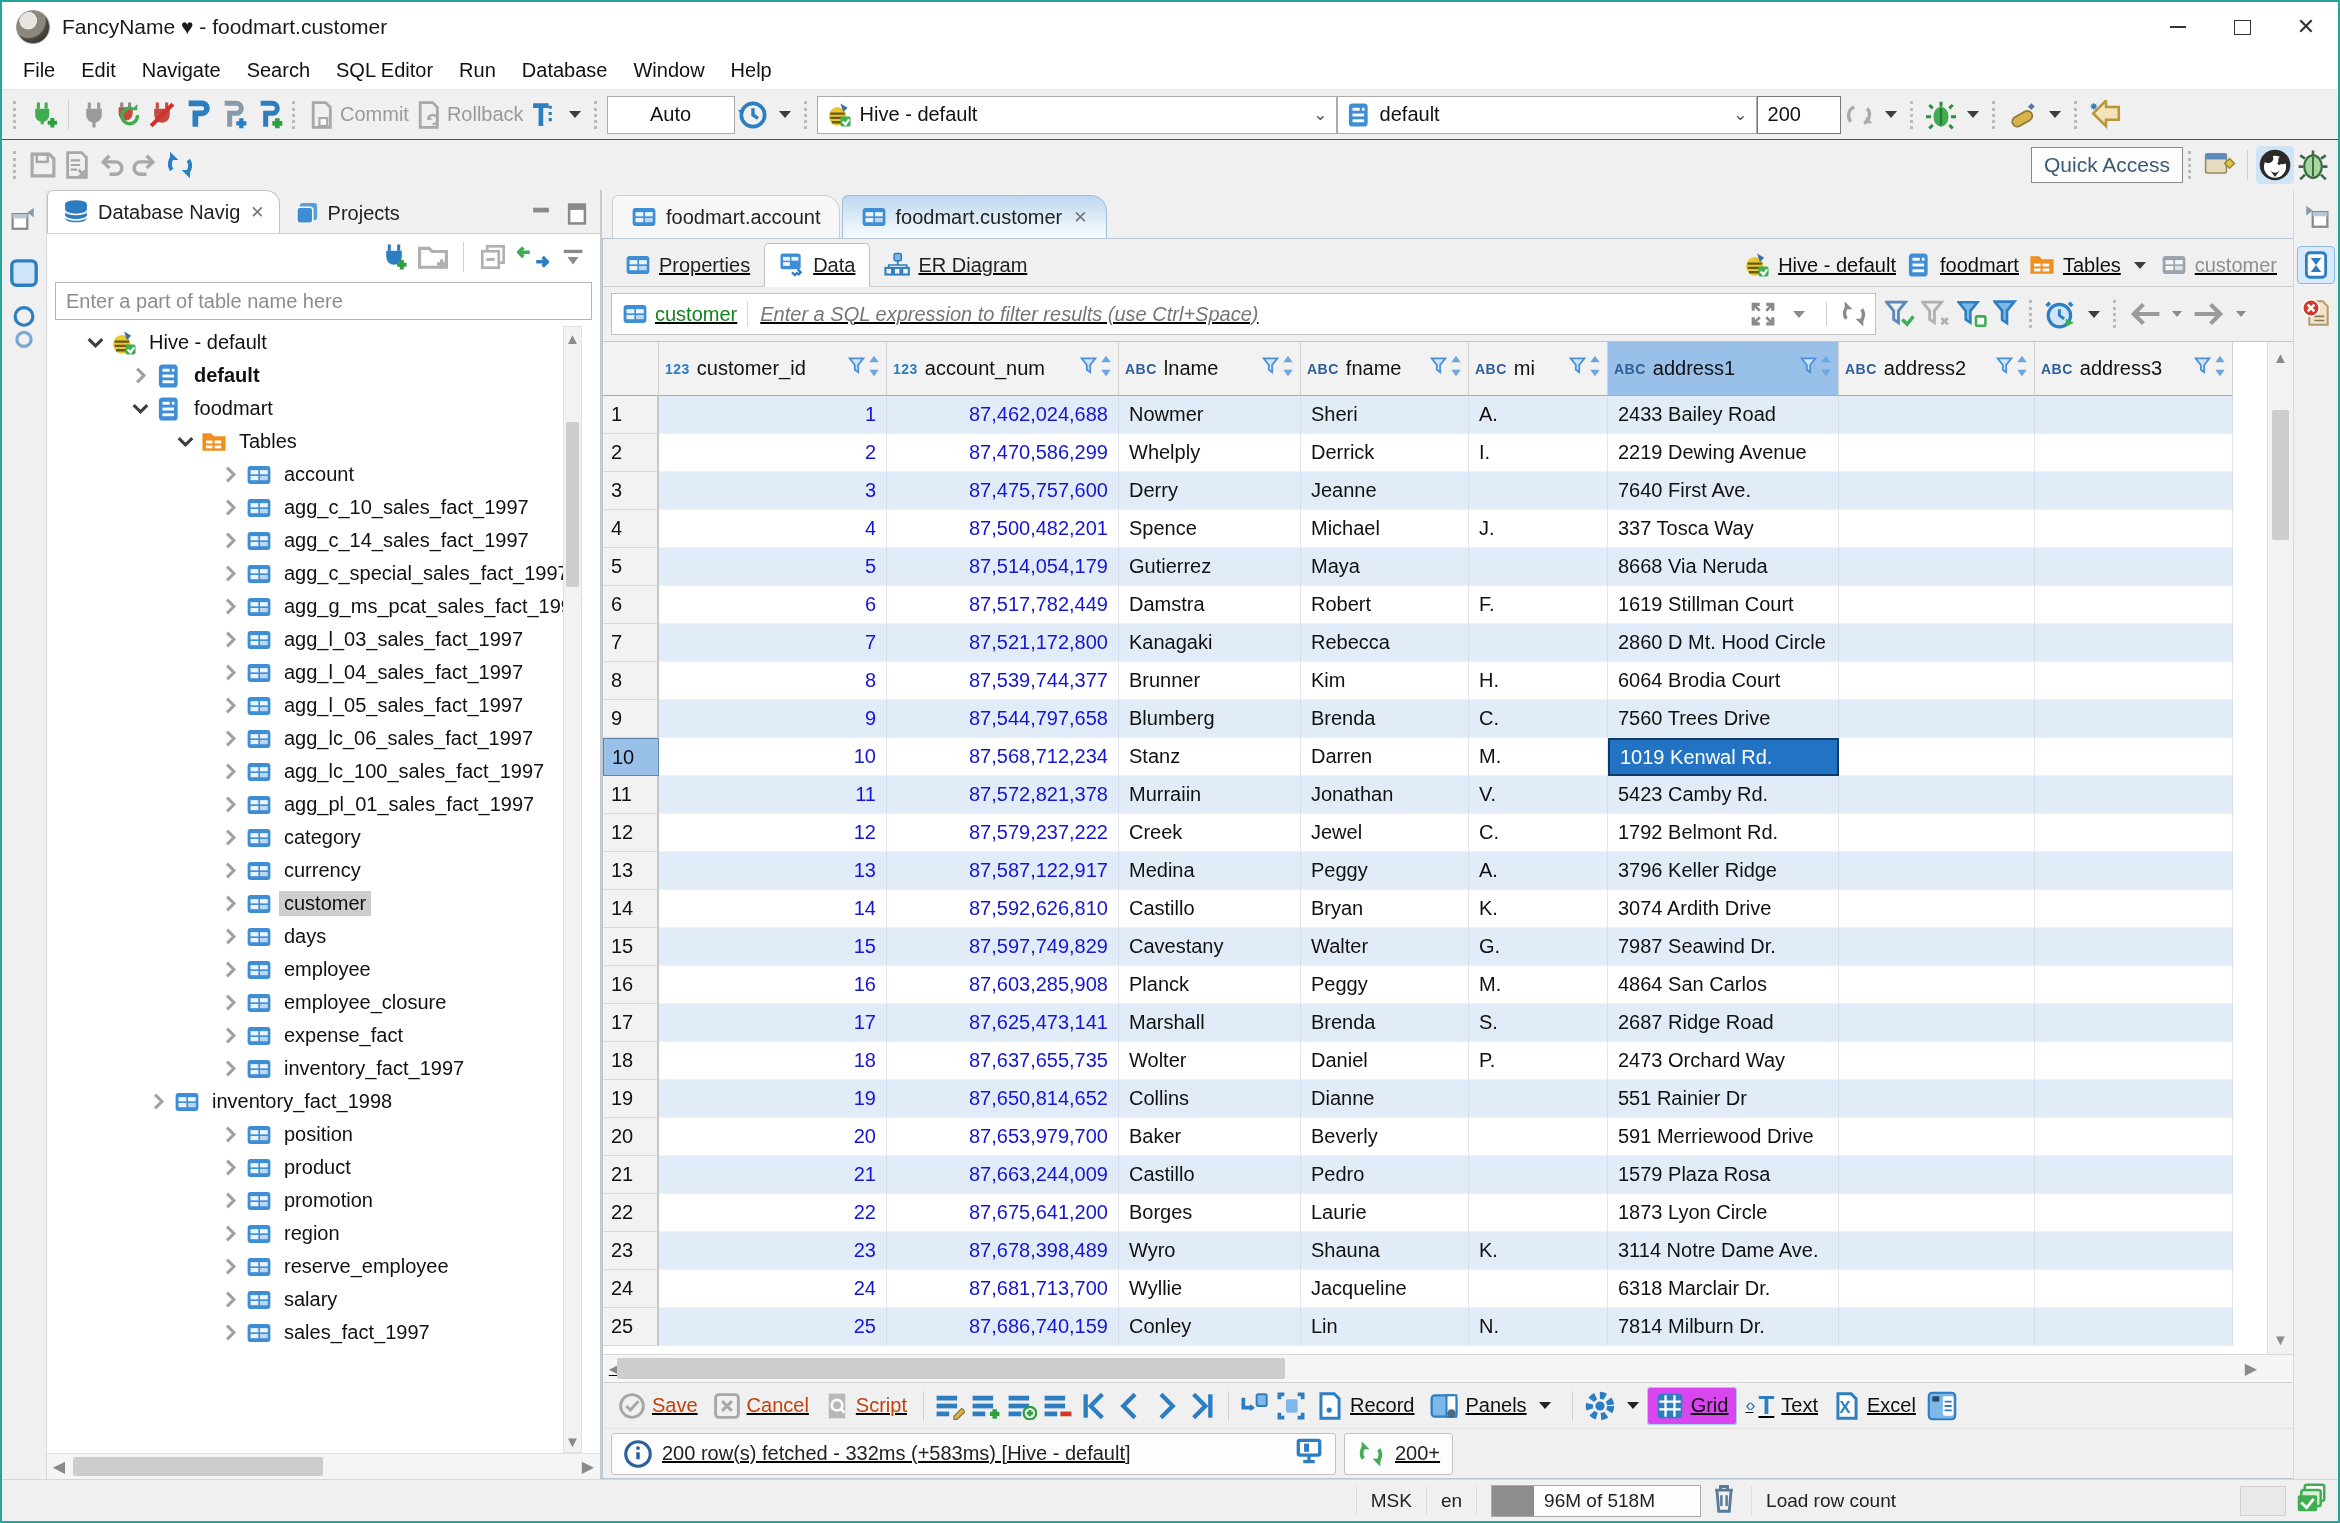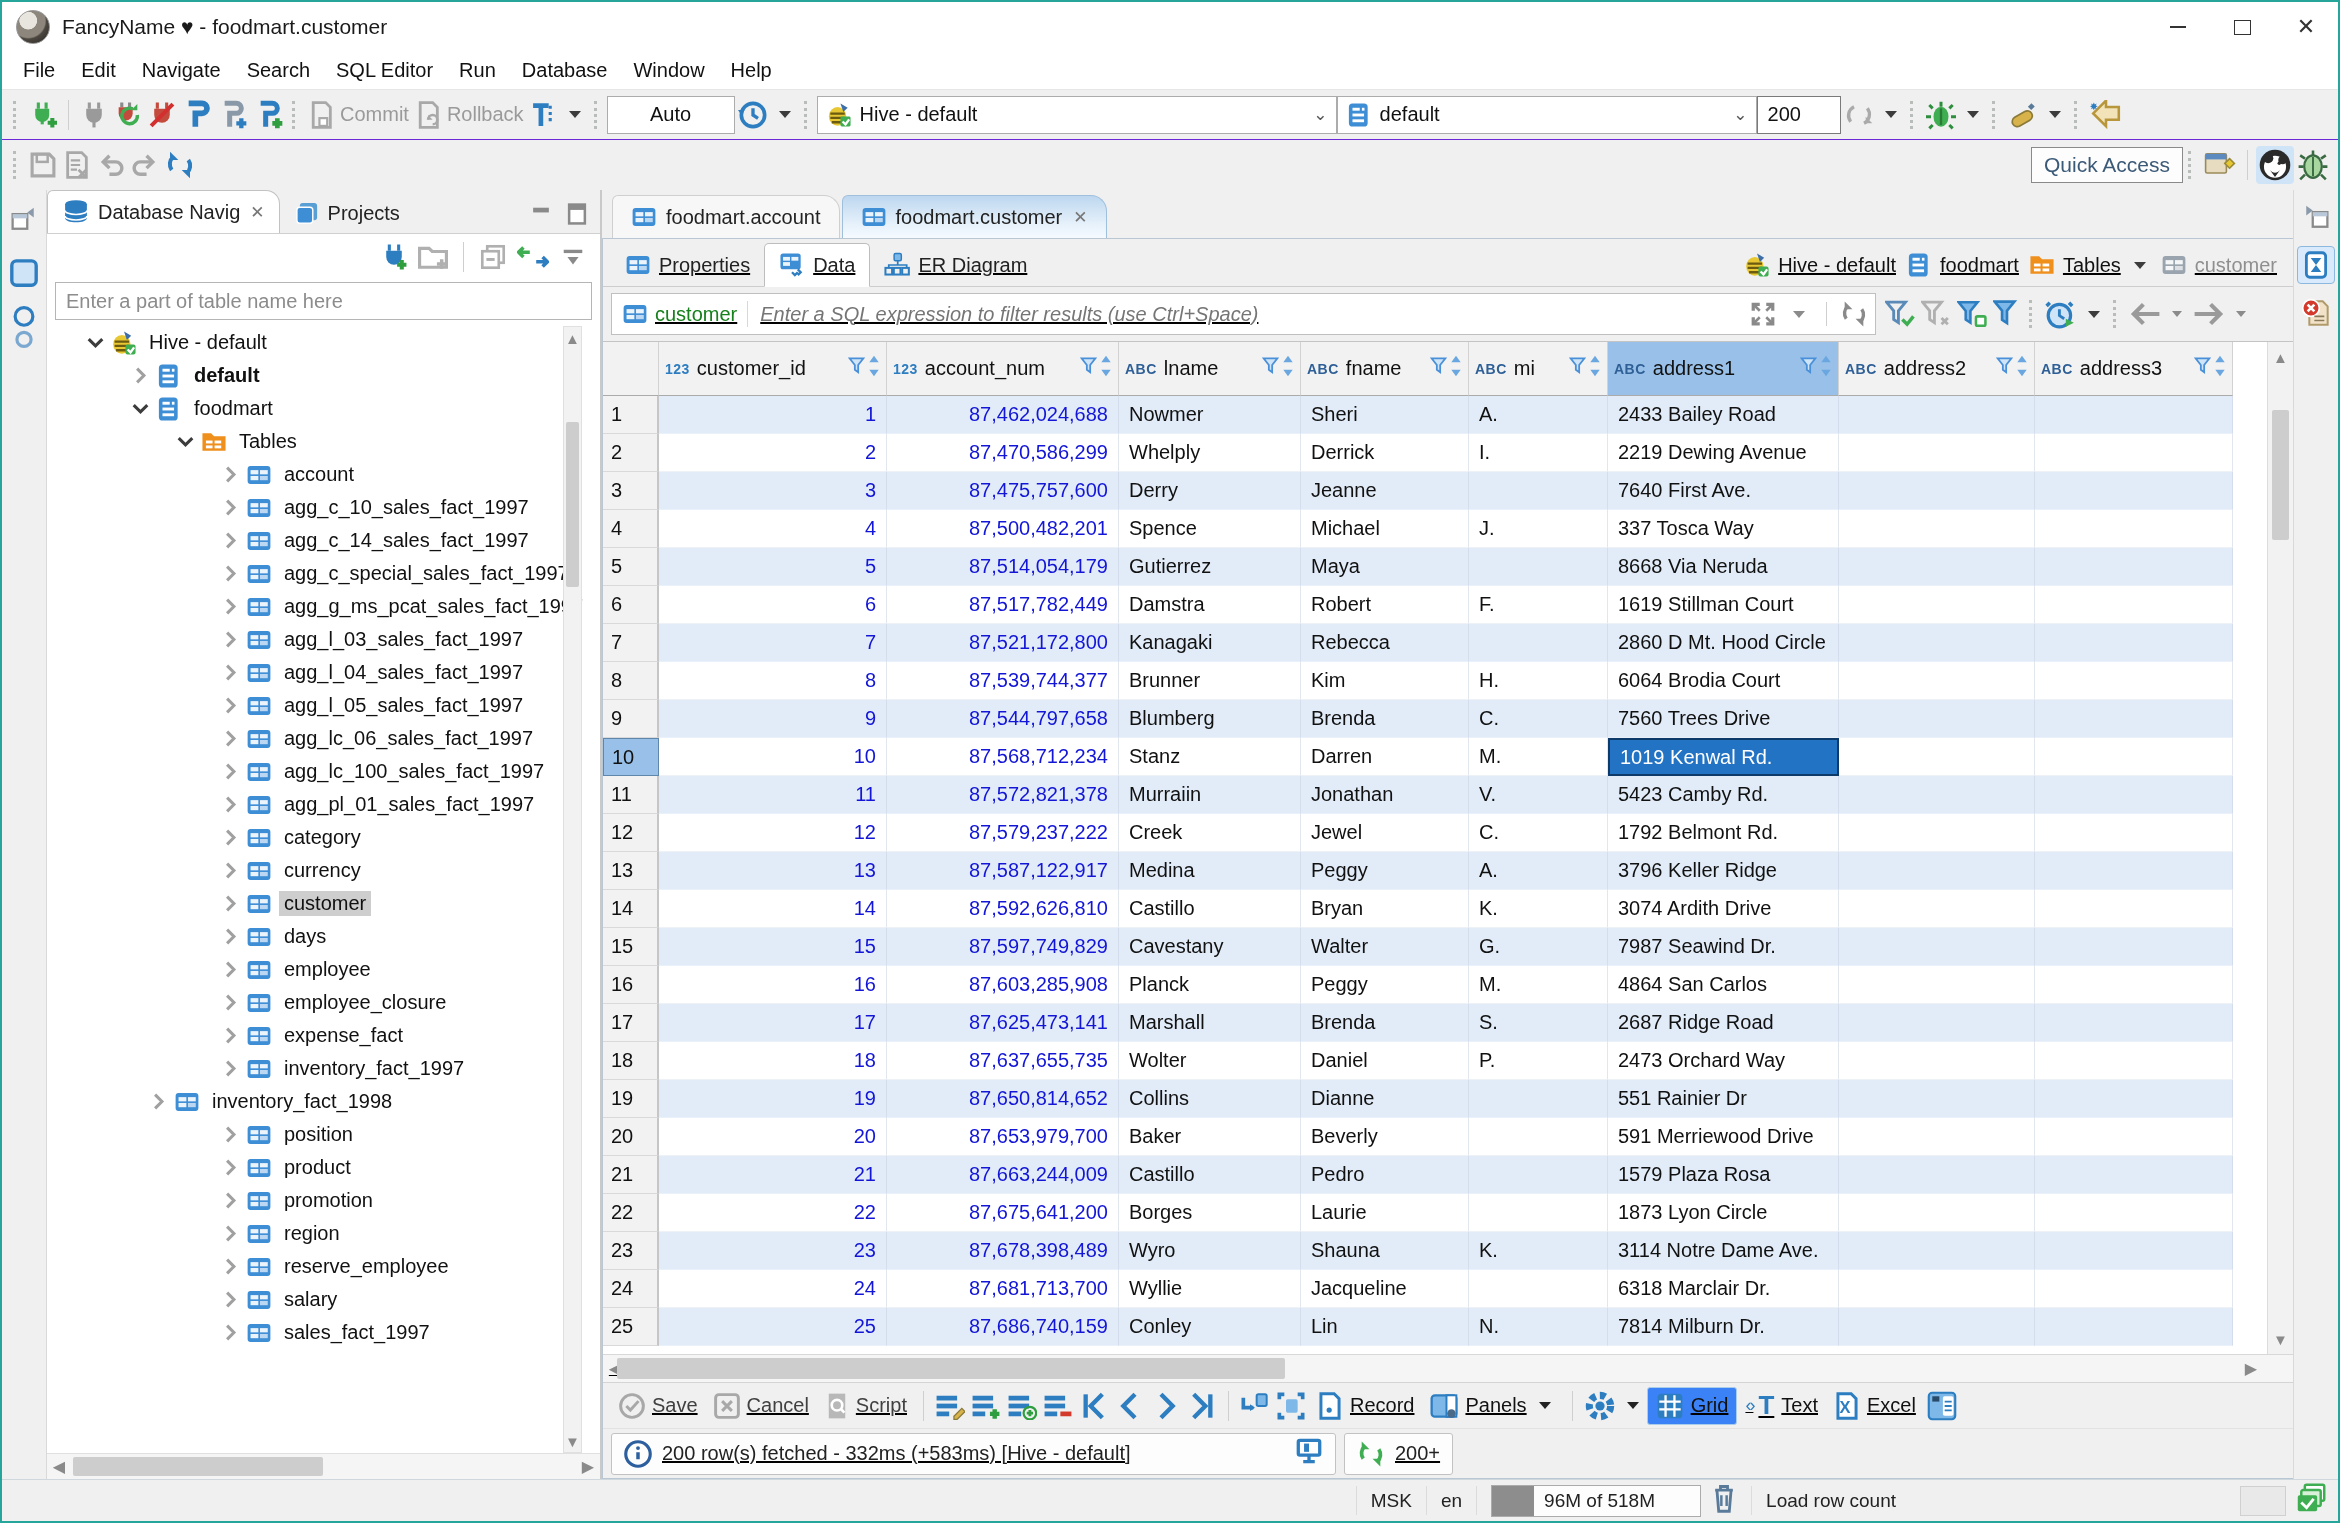--- a/index.html
+++ b/index.html
@@ -112,23 +112,23 @@
   .gd-cell.selcell{ background:#2273c4 !important; color:#fff !important; border:2px solid #0d3a68;}
   .grid-vscroll{ position:absolute; top:0; right:0; width:26px; height:100%; background:#f2f2f2; border-left:1px solid #dcdcdc; display:flex; flex-direction:column; align-items:center; justify-content:space-between; padding:4px 0;}
   .grid-thumb{ position:absolute; top:68px; left:4px; width:17px; height:130px; background:#cdcdcd; border-radius:2px;}
 
   .grid-hscroll{ height:28px; background:#f5f5f5; border-top:1px solid #d8d8d8; position:relative; display:flex; align-items:center; flex:0 0 auto;}
   .gh-thumb{ position:absolute; left:14px; width:668px; top:3px; height:21px; background:#cdcdcd; border-radius:2px;}
   .grid-hscroll .h-arrow.right{ position:absolute; right:30px;}
 
   
   .btoolbar{ height:46px; background:#f0f0f0; border-top:1px solid #d4d4d4; display:flex; align-items:center; padding:0 8px; flex:0 0 auto;}
-  .bt-btn{ display:flex; align-items:center; gap:7px; font-size:20px; color:#404040; padding:0 8px; height:38px;}
+  .bt-btn{ display:flex; align-items:center; gap:7px; font-size:20px; color:#c2410c; padding:0 8px; height:38px;}
   .bt-btn.en{ color:#111;}
-  .bt-chip{ background:#3b82f6; border:1px solid #aacdea; border-radius:3px;}
+  .bt-chip{ background:#d946ef; border:1px solid #aacdea; border-radius:3px;}
 
   
   .statusrow{ height:50px; background:#f0f0f0; display:flex; align-items:center; gap:8px; padding:0 8px; flex:0 0 auto; border-top:1px solid #e2e2e2;}
   .status-box{ height:42px; background:#fdfdfd; border:1px solid #c2c2c2; border-radius:3px; display:flex; align-items:center; gap:10px; padding:0 12px; font-size:20px; color:#222;}
   .status-box.msg{ width:725px;}
   .statusbar{ height:42px; background:#f0f0f0; border-top:1px solid #cfd8dc; display:flex; align-items:center; flex:0 0 auto; font-size:19px; color:#222;}
   .sb-right{ margin-left:auto; display:flex; align-items:center; height:100%;}
   .sb-cell{ display:flex; align-items:center; padding:0 14px; height:70%; border-left:1px solid #dcdcdc;}
   .mem-gauge{ width:210px; height:32px; border:1px solid #ababab; background:#fdfdfd; position:relative; display:flex; align-items:center;}
   .mem-fill{ position:absolute; left:0; top:0; bottom:0; width:42px; background:#8d8d8d;}

